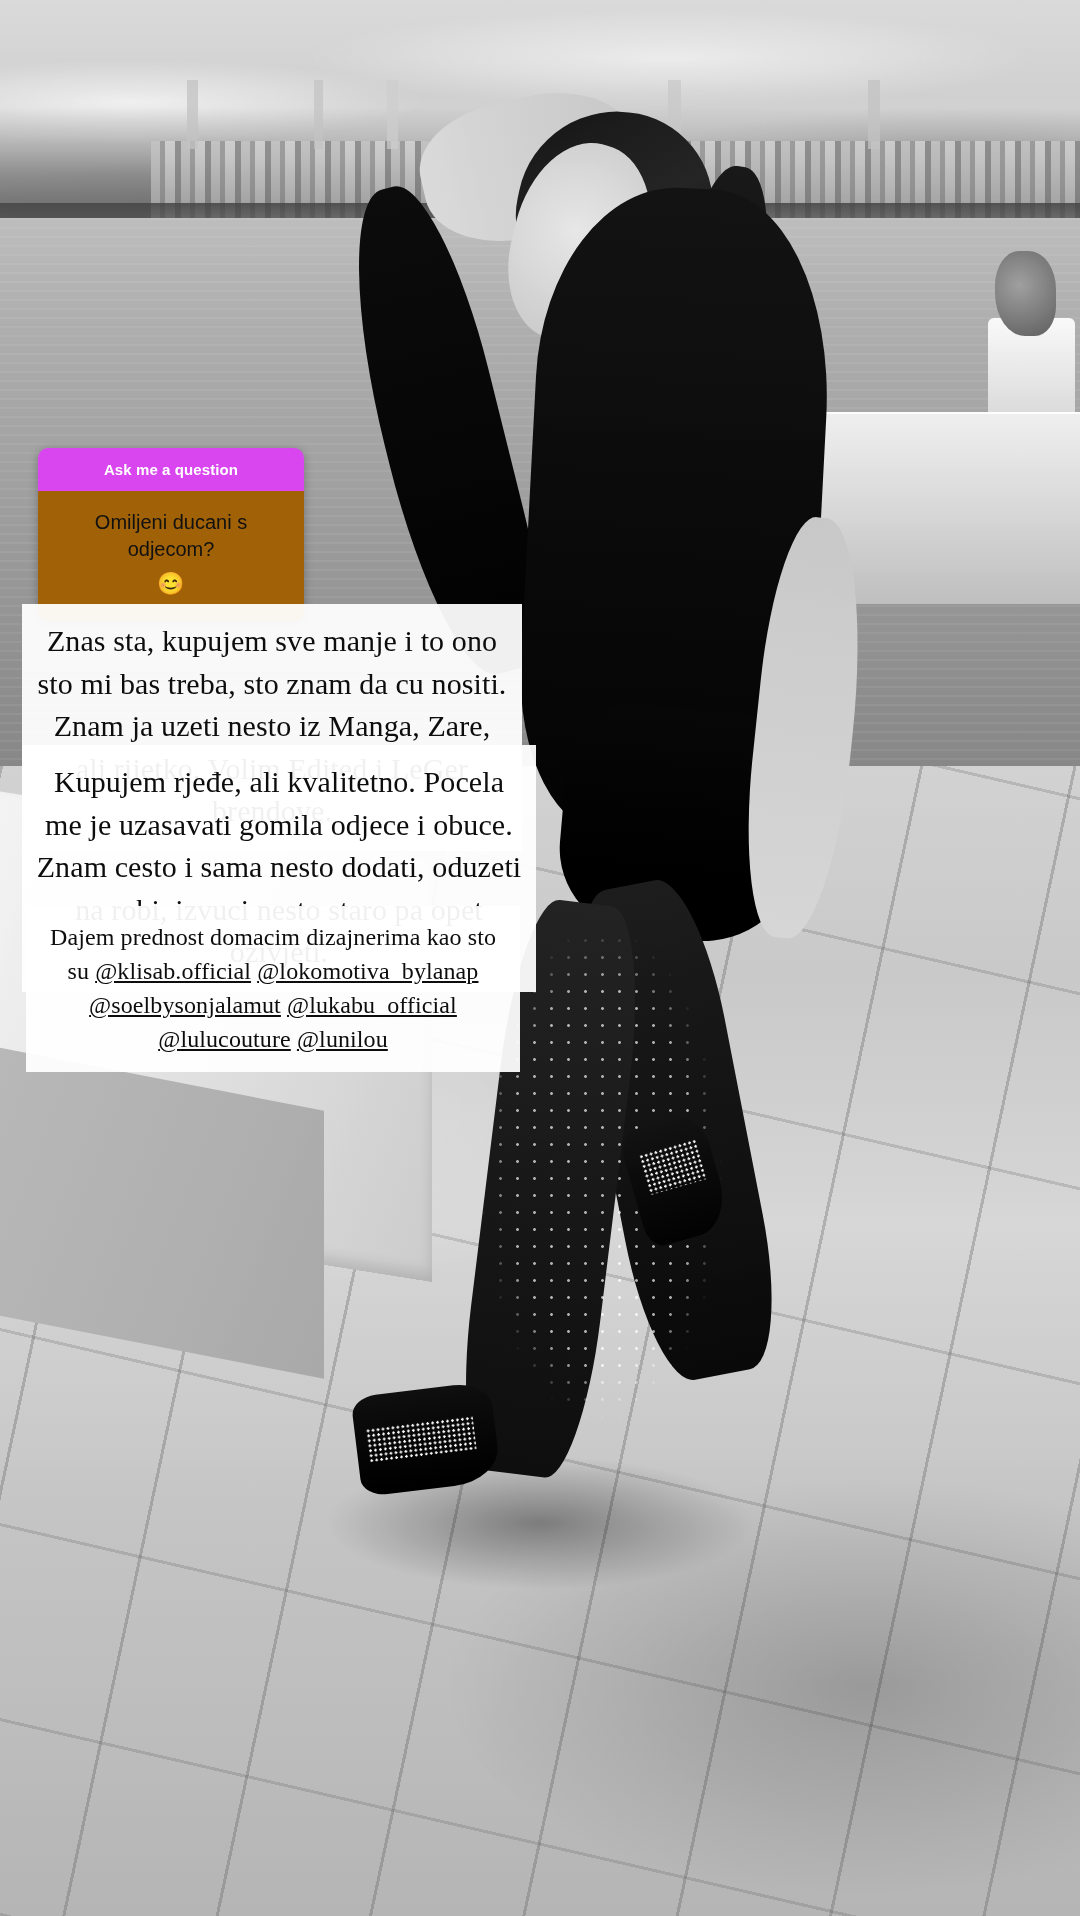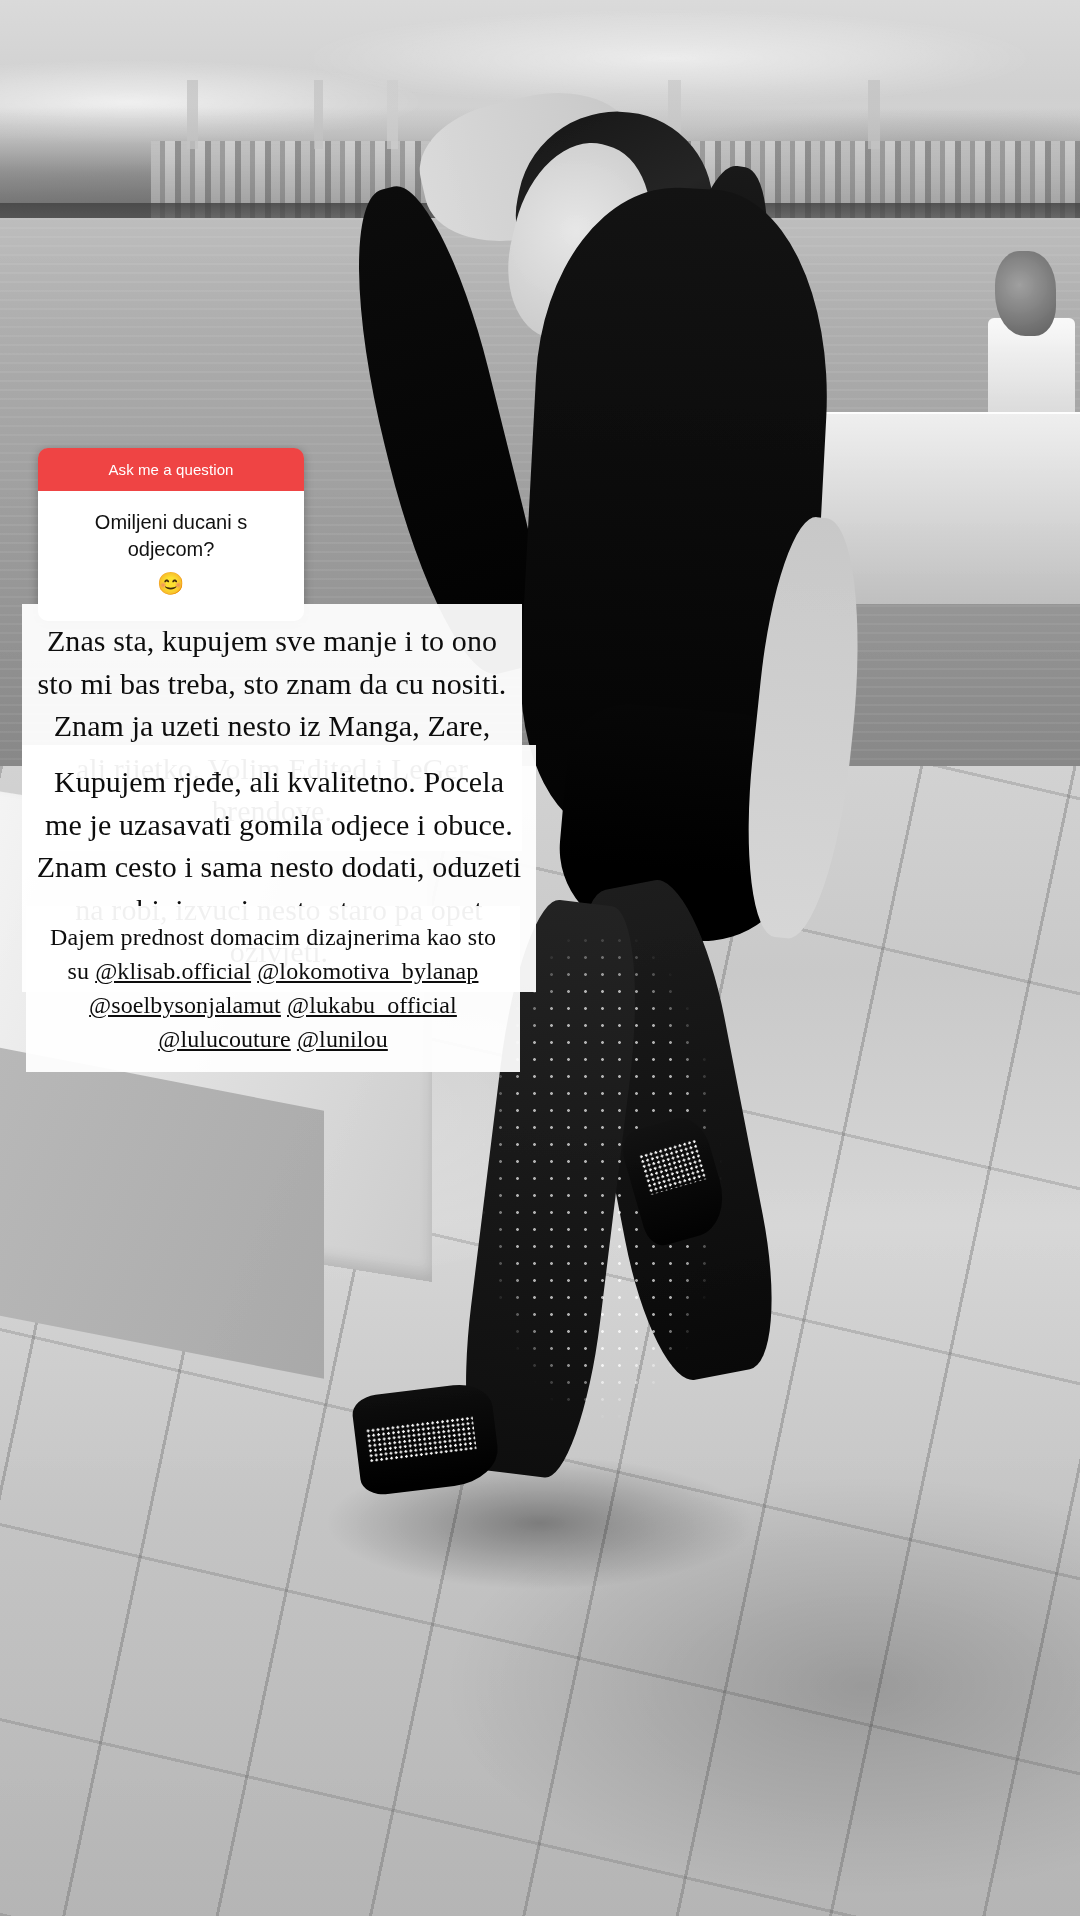--- a/index.html
+++ b/index.html
@@ -350,30 +350,30 @@
   .question-sticker {
     position: absolute;
     left: 38px;
     top: 448px;
     width: 266px;
     border-radius: 10px;
     overflow: hidden;
     box-shadow: 0 2px 10px rgba(0,0,0,.28);
   }
   .question-header {
-    background: #ef4444;
+    background: #d946ef;
     color: #ffffff;
     font-size: 15px;
-    font-weight: normal;
+    font-weight: bold;
     text-align: center;
     padding: 13px 8px 13px;
     letter-spacing: .1px;
   }
   .question-body {
-    background: #ffffff;
+    background: #a16207;
     color: #111111;
     font-size: 20px;
     text-align: center;
     padding: 18px 14px 22px;
     line-height: 1.35;
     font-family: "Liberation Sans", sans-serif;
   }
   .question-emoji {
     display: block;
     font-size: 22px;

